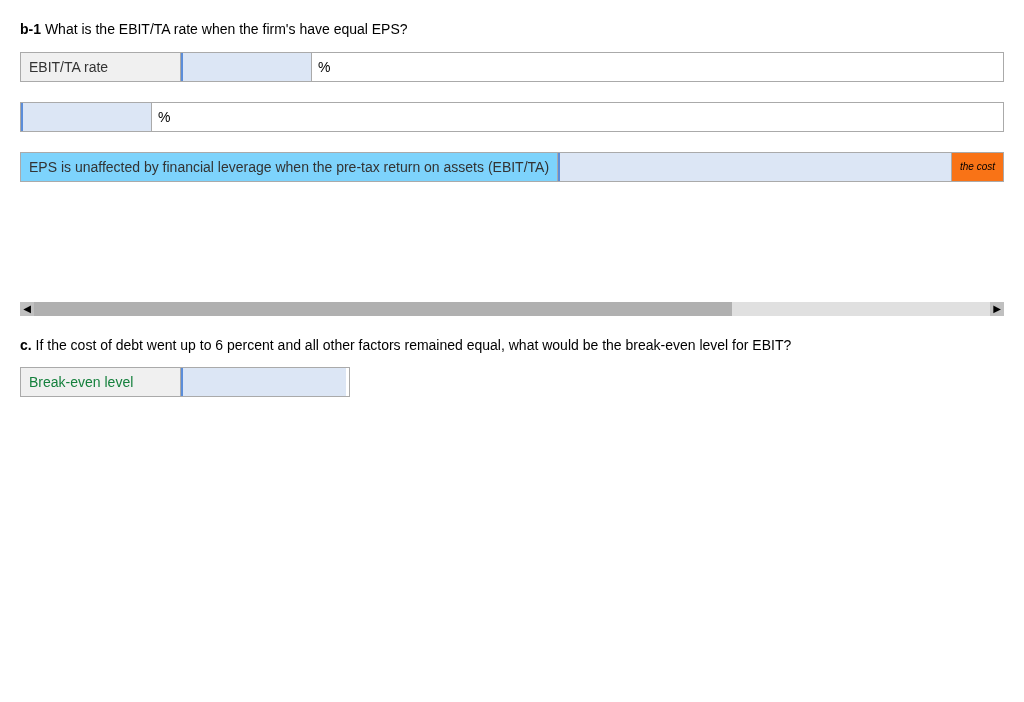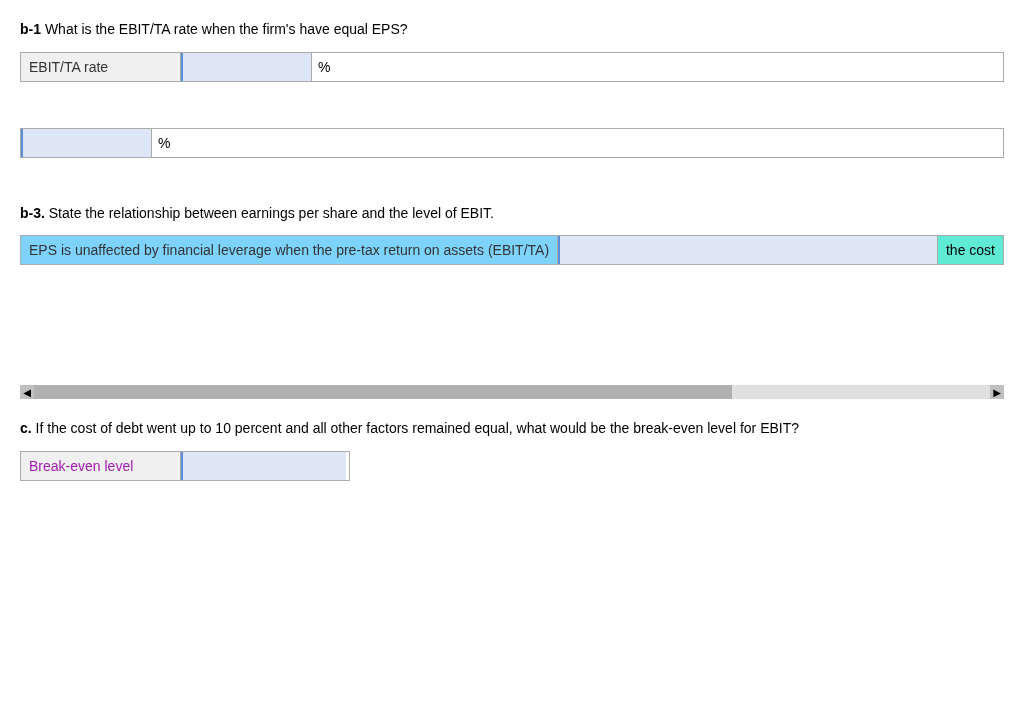--- a/index.html
+++ b/index.html
@@ -17,21 +17,21 @@
       min-height: 702px;
       overflow-x: hidden;
     }
 
     .page-container {
       padding: 20px 20px 20px 20px;
       position: relative;
     }
 
     .question-block {
-      margin-bottom: 46px;
+      margin-bottom: 20px;
     }
 
     .question-label {
       margin-bottom: 12px;
       line-height: 1.4;
     }
 
     .question-label b {
       font-weight: bold;
     }
@@ -102,27 +102,28 @@
       flex: 1;
       height: 28px;
       padding: 2px 4px;
       font-size: 14px;
       outline: none;
       min-width: 120px;
     }
 
     .long-input-suffix {
       padding: 4px 8px;
-      font-size: 14px;
-      background: #5eead4;
+      font-size: 10px;
+      background: #f97316;
       border-left: 1px solid #aaa;
       min-height: 28px;
       display: flex;
       align-items: center;
       white-space: nowrap;
+      font-style: italic;
     }
 
     .scrollbar-container {
       position: relative;
       width: 100%;
       height: 14px;
       background: #e0e0e0;
       margin: 20px 0 20px 0;
       display: flex;
       align-items: center;
@@ -174,21 +175,21 @@
       border: 1px solid #aaa;
       width: 330px;
     }
 
     .break-even-label {
       background: #f0f0f0;
       border-right: 1px solid #aaa;
       padding: 4px 8px;
       width: 160px;
       font-size: 14px;
-      color: #a21caf;
+      color: #15803d;
       min-height: 28px;
       display: flex;
       align-items: center;
     }
 
     .break-even-field {
       border: none;
       border-left: 2px solid #5b8dd9;
       background: #dce6f5;
       width: 165px;
@@ -220,45 +221,41 @@
   </div>
 
   <div class="question-block">
     <div class="input-row">
       <input class="input-field" type="text" value="" style="">
       <div class="input-unit">%</div>
     </div>
   </div>
 
   <div class="question-block section-b3">
-    <div class="question-label">
-      <b>b-3.</b>
-      <span> State the relationship between earnings per share and the level of EBIT.</span>
-    </div>
     <div class="long-input-row">
       <div class="long-input-label">EPS is unaffected by financial leverage when the pre-tax return on assets (EBIT/TA)</div>
       <input class="long-input-field" type="text" value="" style="">
       <div class="long-input-suffix">the cost</div>
     </div>
   </div>
 
   <div style="height: 80px;"></div>
 
   <div class="scrollbar-container">
     <div class="scrollbar-arrow-left">◀</div>
     <div class="scrollbar-track">
       <div class="scrollbar-thumb"></div>
     </div>
     <div class="scrollbar-arrow-right">▶</div>
   </div>
 
   <div class="question-block">
     <div class="question-label">
       <b>c.</b>
-      <span> If the cost of debt went up to 10 percent and all other factors remained equal, what would be the break-even level for EBIT?</span>
+      <span> If the cost of debt went up to 6 percent and all other factors remained equal, what would be the break-even level for EBIT?</span>
     </div>
     <div class="break-even-input-row">
       <div class="break-even-label">Break-even level</div>
       <input class="break-even-field" type="text" value="" style="">
     </div>
   </div>
 
 </div>
 
 </body></html>

